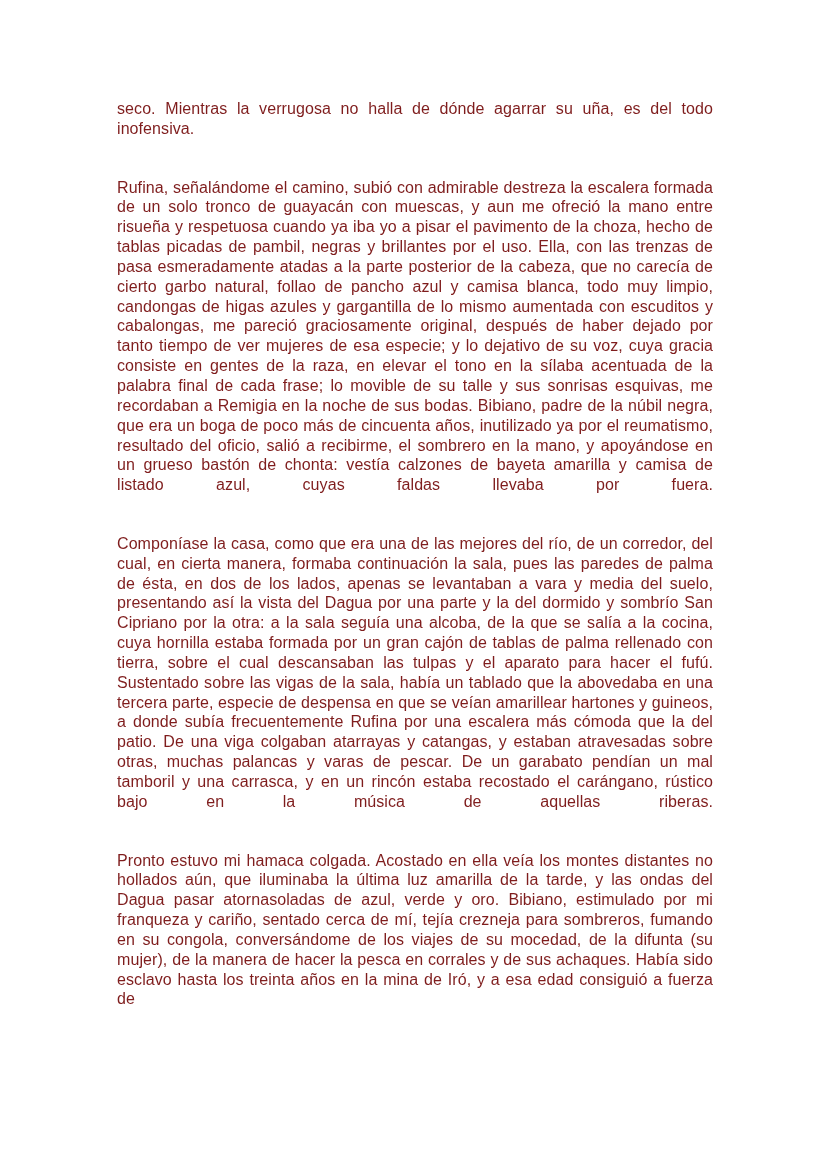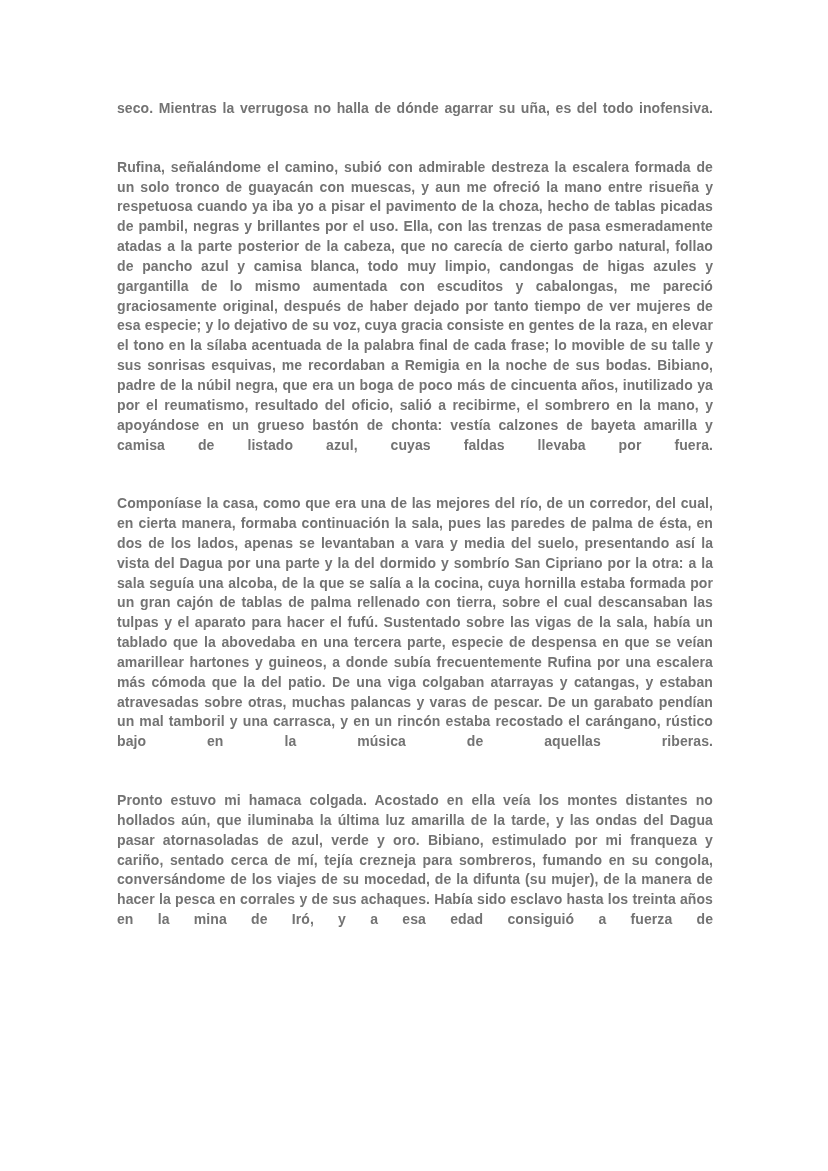--- a/index.html
+++ b/index.html
@@ -25,26 +25,26 @@
     position: absolute;
     left: 117px;
     top: 99px;
     width: 596px;
   }
   .para {
     margin: 0 0 19px 0;
     padding: 0;
     text-align: justify;
     text-justify: inter-word;
-    color: #737373;
-    font-size: 14px;
+    color: #7f1d1d;
+    font-size: 16px;
     line-height: 19.85px;
     letter-spacing: 0.08px;
     word-spacing: 0.1px;
-    font-weight: 700;
+    font-weight: 400;
     -webkit-font-smoothing: antialiased;
     hyphens: none;
   }
   .para:last-child {
     margin-bottom: 0;
   }
   
   .para::after {
     content: "";
     display: inline-block;

